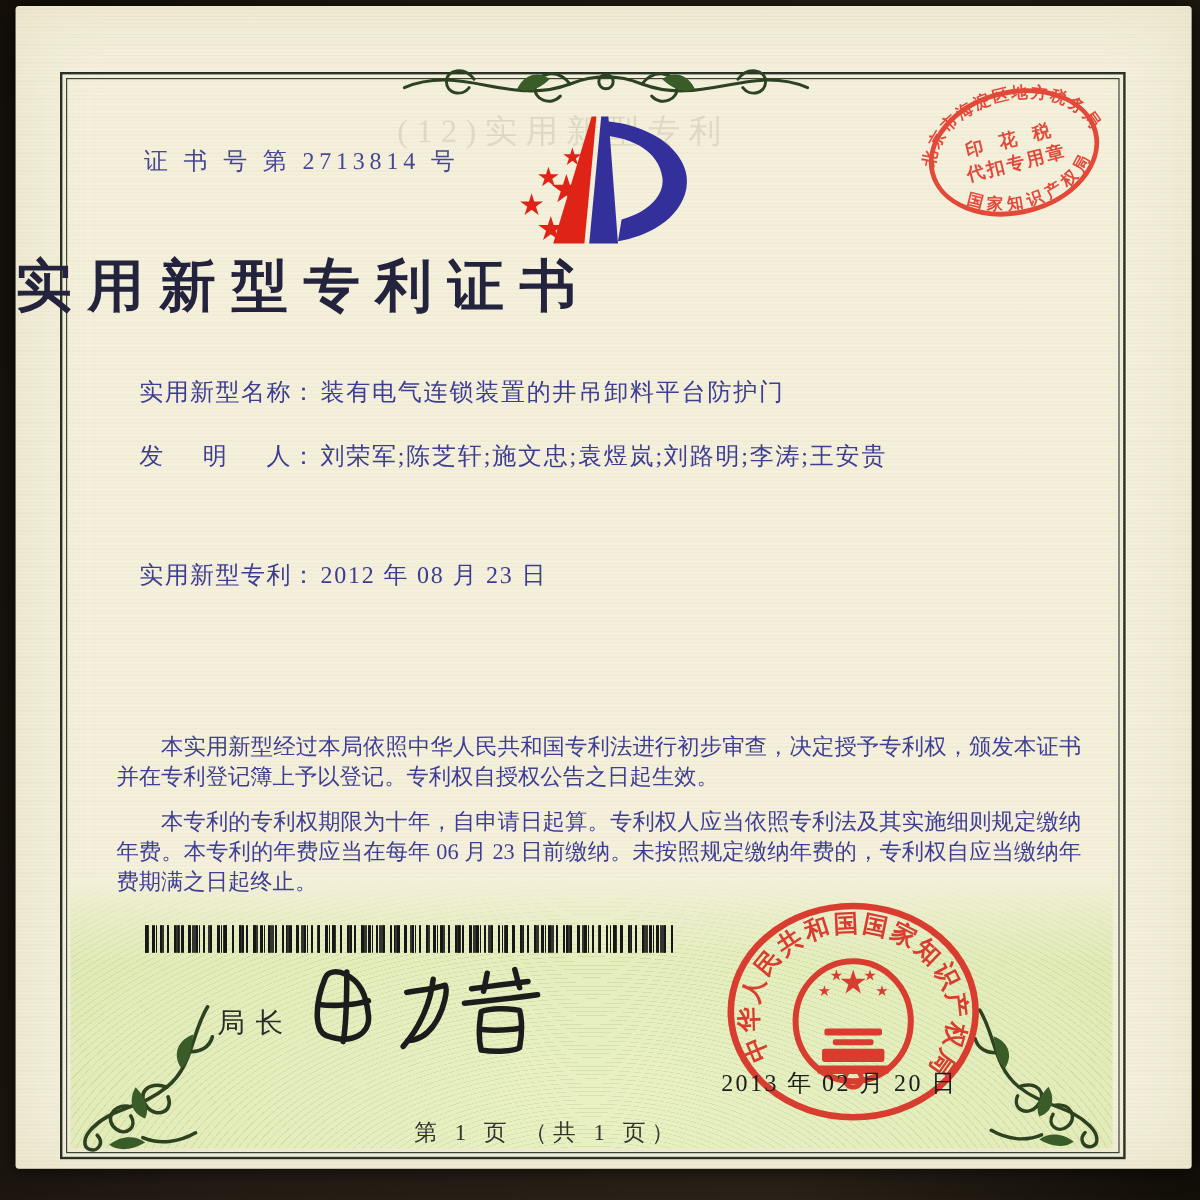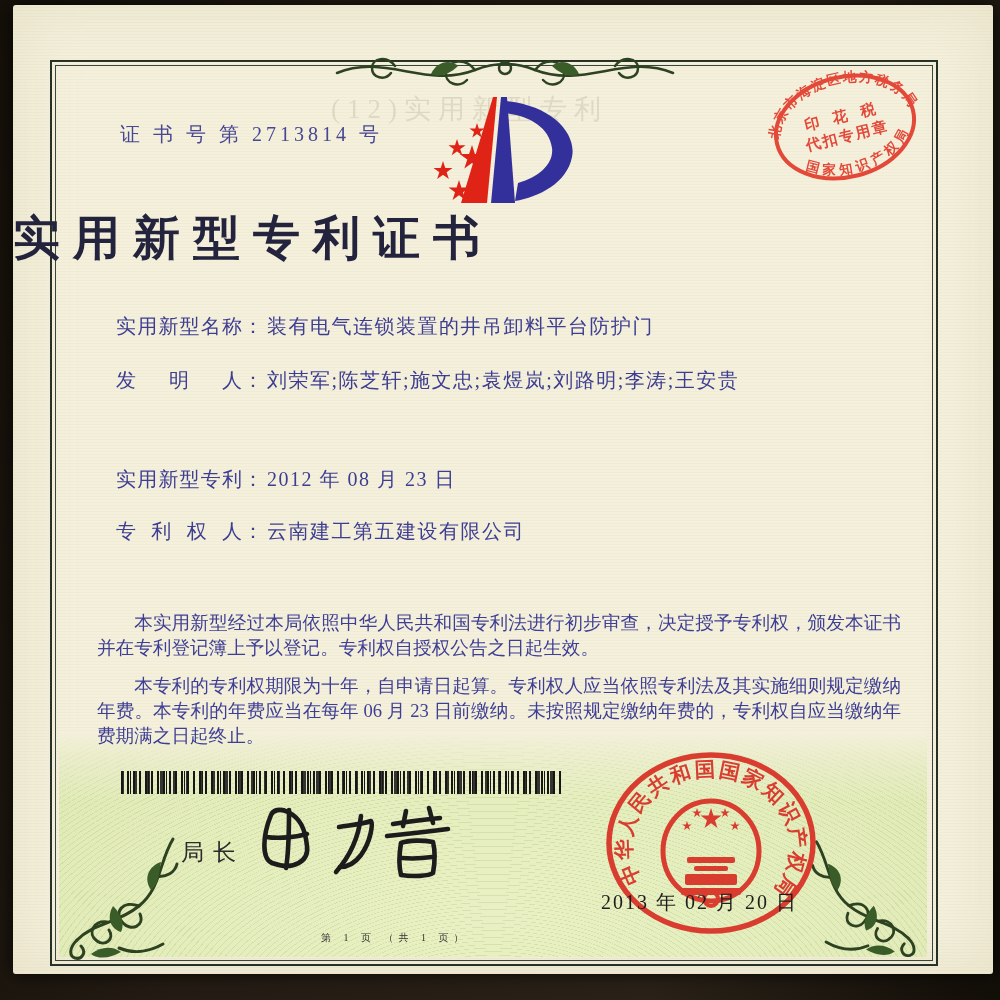--- a/index.html
+++ b/index.html
@@ -46,22 +46,22 @@
       background:
        repeating-linear-gradient(90deg,#161616 0 2px,transparent 2px 6px),
        repeating-linear-gradient(90deg,#161616 0 1px,transparent 1px 9px),
        repeating-linear-gradient(90deg,rgba(20,20,20,.85) 0 3px,transparent 3px 13px);}
   .commissioner{position:absolute;left:168px;top:832px;font-size:23px;letter-spacing:9px;
                 color:#2b2b2b;z-index:3;font-family:Liberation Sans, sans-serif;}
   .signature{position:absolute;left:228px;top:790px;width:235px;height:104px;z-index:3;}
   .seal{position:absolute;left:588px;top:742px;width:220px;height:196px;z-index:3;opacity:.96;}
   .seal-date{position:absolute;left:588px;top:884px;font-size:20px;letter-spacing:2px;
              color:#1d1d1d;z-index:4;white-space:nowrap;}
-  .footer{position:absolute;left:308px;top:926px;width:270px;
-          font-size:10px;letter-spacing:5px;color:#333;z-index:3;}
+  .footer{position:absolute;left:308px;top:926px;width:270px;text-align:center;
+          font-size:19px;letter-spacing:5px;color:#333;z-index:3;}
   
   .tax-stamp{position:absolute;left:740px;top:44px;width:184px;height:156px;z-index:5;
              transform:rotate(-14deg);opacity:.92;}
   
   .orn-bl{position:absolute;left:40px;top:830px;width:132px;height:126px;z-index:2;}
   .orn-br{position:absolute;left:792px;top:832px;width:126px;height:122px;z-index:2;transform:scaleX(-1);}
   .orn-top{position:absolute;left:320px;top:38px;width:344px;height:58px;z-index:3;}
   .sr{position:absolute;width:1px;height:1px;overflow:hidden;clip:rect(0 0 0 0);}
 </style>
 </head>
@@ -140,23 +140,20 @@
     <div class="title">实用新型专利证书</div>
 
     <div class="field f0">
       <span class="lbl">实用新型名称</span><span class="colon">：</span><span class="val">装有电气连锁装置的井吊卸料平台防护门</span>
     </div>
     <div class="field f1">
       <span class="lbl">发明人</span><span class="colon">：</span><span class="val">刘荣军;陈芝轩;施文忠;袁煜岚;刘路明;李涛;王安贵</span>
     </div>
     <div class="field f3">
       <span class="lbl">实用新型专利</span><span class="colon">：</span><span class="val">2012 年 08 月 23 日</span>
-    </div>
-    <div class="field f4">
-      <span class="lbl">专利权人</span><span class="colon">：</span><span class="val">云南建工第五建设有限公司</span>
     </div>
 
     <div class="paras">
       <p>本实用新型经过本局依照中华人民共和国专利法进行初步审查，决定授予专利权，颁发本证书并在专利登记簿上予以登记。专利权自授权公告之日起生效。</p>
       <p>本专利的专利权期限为十年，自申请日起算。专利权人应当依照专利法及其实施细则规定缴纳年费。本专利的年费应当在每年 06 月 23 日前缴纳。未按照规定缴纳年费的，专利权自应当缴纳年费期满之日起终止。</p>
     </div>
 
     <div class="barcode"></div>
 
     <div class="commissioner">局长</div>

